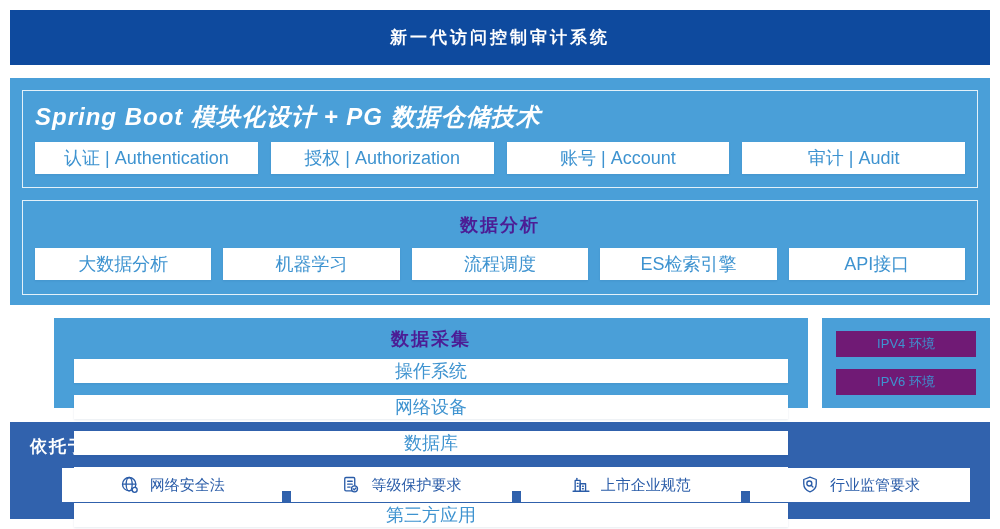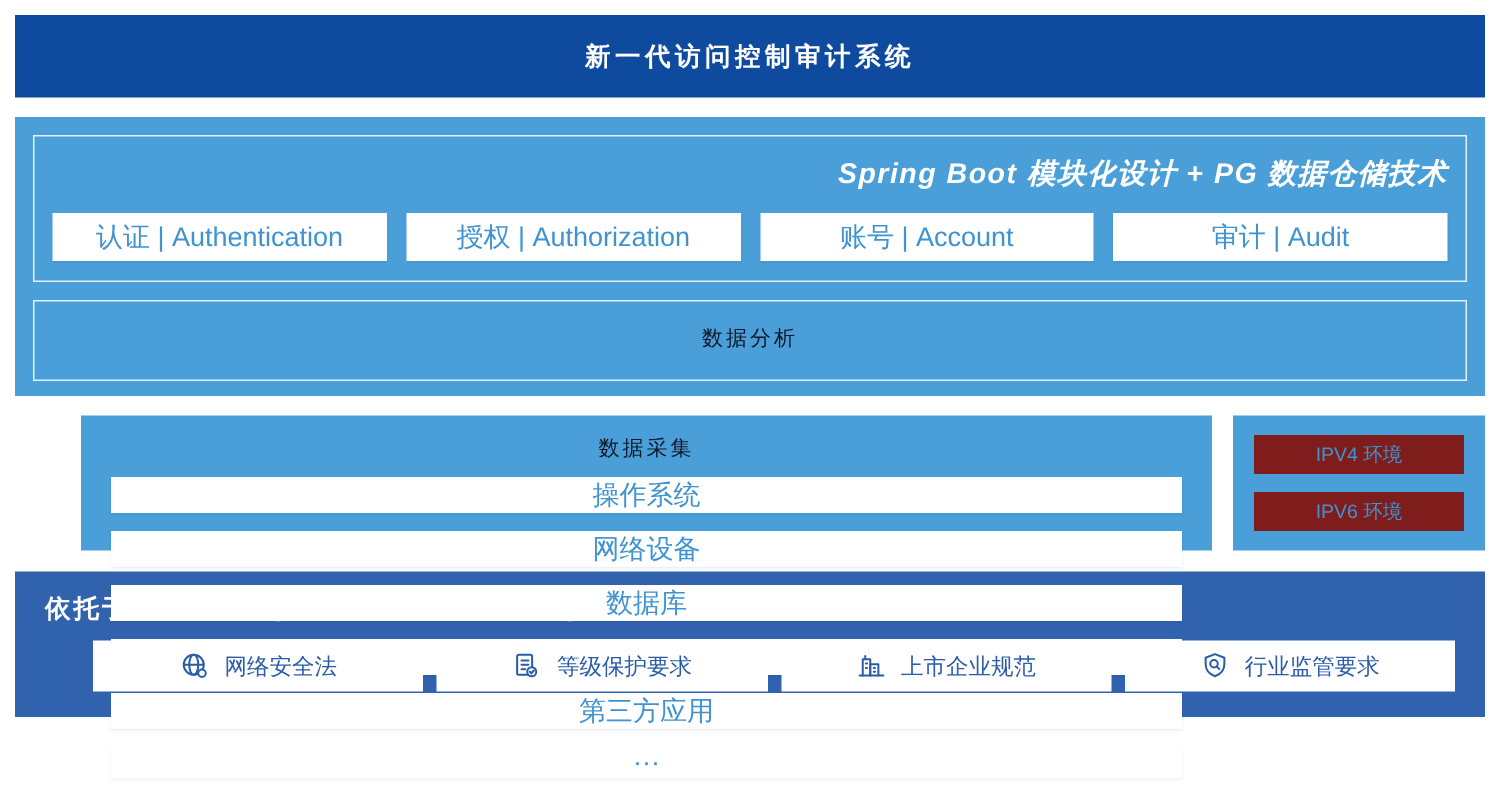--- a/index.html
+++ b/index.html
@@ -9,39 +9,39 @@
 
   
   .banner { height:55px; margin-bottom:13px; background:#0E4A9E;
     display:flex; align-items:center; justify-content:center;
     color:#ffffff; font-size:17px; font-weight:bold; letter-spacing:3px; }
 
   
   .platform { background:#4A9FD8; padding:12px 12px 10px; margin-bottom:13px; }
   .inner-box { border:1px solid rgba(255,255,255,0.85); }
   .inner-a { padding:11px 12px 13px; margin-bottom:12px; }
-  .platform-title { text-align:right; color:#ffffff; font-size:19px; font-weight:bold;
+  .platform-title { text-align:left; color:#ffffff; font-size:24px; font-weight:bold;
     font-style:italic; line-height:30px; letter-spacing:1px; }
   .box-row { display:flex; gap:13px; margin-top:10px; }
   .white-box { flex:1; height:32px; background:#ffffff; display:flex; align-items:center;
     justify-content:center; color:#3E93D0; font-size:18px; box-shadow:0 1px 2px rgba(20,60,110,0.10); }
   .inner-b { padding:11px 12px 14px; }
-  .section-title { text-align:center; color:#0f172a; font-size:14px; font-weight:normal;
+  .section-title { text-align:center; color:#4c1d95; font-size:18px; font-weight:bold;
     letter-spacing:2px; line-height:27px; }
   .analysis-row { display:flex; gap:12px; margin-top:9px; }
 
   
   .mid-row { display:flex; gap:14px; margin-bottom:14px; }
   .collection { flex:1; height:90px; background:#4A9FD8; padding:7px 20px 0;margin-left:44px; }
   .collection .section-title { line-height:28px; }
   .collection-row { display:flex; gap:12px; margin-top:6px;flex-direction:column; }
   .collection-row .white-box { height:34px; }
   .env-box { width:168px; height:90px; background:#4A9FD8; padding:13px 14px;
     display:flex; flex-direction:column; justify-content:space-between; }
-  .env-item { height:26px; background:#7f1d1d; color:#3E93D0; font-size:13px;
+  .env-item { height:26px; background:#701a75; color:#3E93D0; font-size:13px;
     display:flex; align-items:center; justify-content:center; }
 
   
   .solution { height:97px; background:#3162AD; padding:9px 20px 0; }
   .solution-title { color:#ffffff; font-size:17px; font-weight:bold; letter-spacing:2px;
     line-height:31px; text-align:left; }
   .solution-row { display:flex; gap:9px; margin-top:6px;padding-left:32px; }
   .solution-box { flex:1; height:34px; background:#ffffff; display:flex; align-items:center;
     justify-content:center; gap:10px; color:#2A5CA8; font-size:15px; }
   .icon { display:flex; align-items:center; }
@@ -61,20 +61,27 @@
       <div class="platform-title">Spring Boot 模块化设计 + PG 数据仓储技术</div>
       <div class="box-row">
         <div class="white-box">认证 | Authentication</div>
         <div class="white-box">授权 | Authorization</div>
         <div class="white-box">账号 | Account</div>
         <div class="white-box">审计 | Audit</div>
       </div>
     </div>
     <div class="inner-box inner-b">
       <div class="section-title">数据分析</div>
+      <div class="analysis-row">
+        <div class="white-box">大数据分析</div>
+        <div class="white-box">机器学习</div>
+        <div class="white-box">流程调度</div>
+        <div class="white-box">ES检索引擎</div>
+        <div class="white-box">API接口</div>
+      </div>
     </div>
   </div>
 
   <div class="mid-row">
     <div class="collection">
       <div class="section-title">数据采集</div>
       <div class="collection-row">
         <div class="white-box">操作系统</div>
         <div class="white-box">网络设备</div>
         <div class="white-box">数据库</div>

